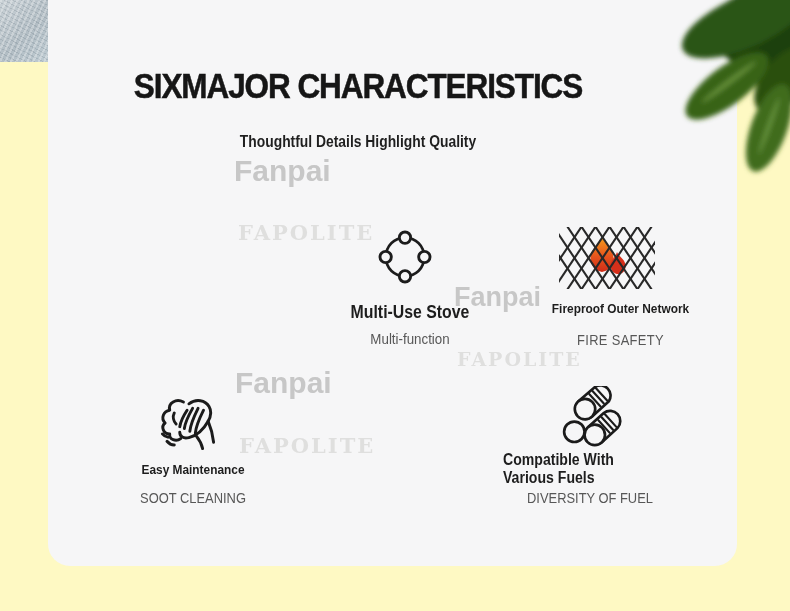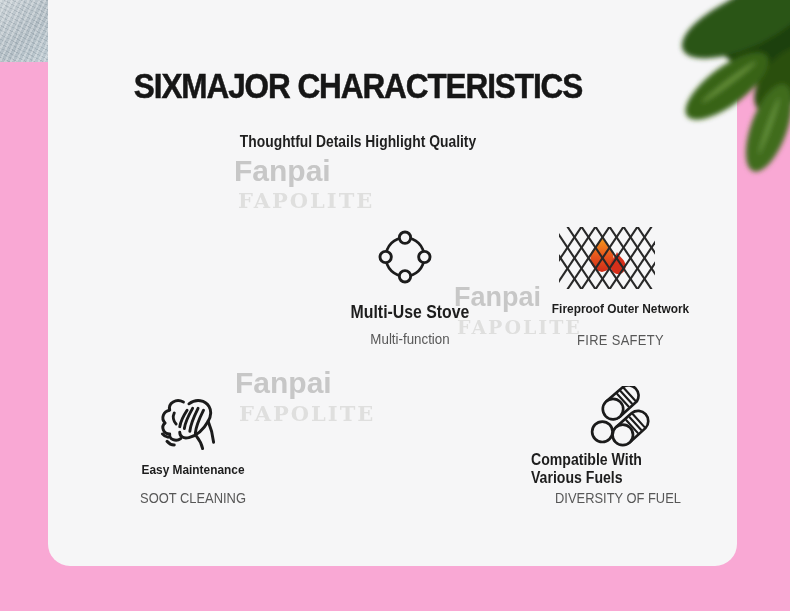--- a/index.html
+++ b/index.html
@@ -1,17 +1,17 @@
 <!DOCTYPE html>
 <html><head>
 <meta charset="utf-8">
 <style>
   html,body{margin:0;padding:0;background:#fff;}
   .page{
-    position:relative;width:790px;height:611px;background:#f9a8d4;
+    position:relative;width:790px;height:611px;background:#fef9c3;
     overflow:hidden;font-family:"Liberation Sans",sans-serif;color:#1c1c1c;
   }
   
   .concrete-corner{
     position:absolute;left:0;top:0;width:48px;height:62px;z-index:1;
     background:
       repeating-linear-gradient(115deg, rgba(255,255,255,.28) 0 2px, rgba(0,0,0,0) 2px 5px),
       repeating-linear-gradient(28deg, rgba(92,108,120,.20) 0 1px, rgba(0,0,0,0) 1px 4px),
       linear-gradient(135deg,#c9d1d6 0%,#b2bdc4 55%,#becbd2 100%);
   }
@@ -38,21 +38,21 @@
     left:0;top:132px;width:620px;text-align:center;
     font-size:16.5px;font-weight:700;color:#1f1f1f;
     transform:scaleX(.84);transform-origin:50% 50%;
   }
   
   .wm-brand{
     font-weight:700;color:#c7c7c7;z-index:3;line-height:1;letter-spacing:0;text-align:center;
   }
   .wm-stencil{
     font-family:"DejaVu Serif",serif;font-weight:700;color:#dddddc;
-    letter-spacing:2px;z-index:3;line-height:1;opacity:.9;
+    letter-spacing:2px;z-index:3;line-height:1;opacity:.9;margin-top:32px;
   }
   .wm1{left:186px;top:156px;font-size:30px;}
   .wm1s{left:190px;top:190px;font-size:21px;}
   .wm2{left:406px;top:284px;font-size:27px;}
   .wm2s{left:409px;top:318px;font-size:19px;}
   .wm3{left:187px;top:368px;font-size:30px;}
   .wm3s{left:191px;top:403px;font-size:21px;}
   
   .feature{position:absolute;z-index:4;}
   .ficon{position:absolute;}
@@ -78,21 +78,21 @@
   .f3 .fhead{left:0;top:81px;width:165px;text-align:center;font-size:13.5px;}
   .f3 .fsub{left:0;top:111px;width:165px;letter-spacing:.4px;}
   .f4{left:70px;top:383px;width:150px;height:130px;}
   .f4 .ficon{left:38px;top:8px;}
   .f4 .fhead{left:0;top:79px;width:150px;text-align:center;font-size:13.5px;}
   .f4 .fsub{left:0;top:106px;width:150px;}
   .f5{left:268px;top:383px;width:165px;height:130px;}
   .f5 .ficon{left:44px;top:5px;}
   .f5 .fhead{left:0;top:80px;width:165px;text-align:center;font-size:14px;}
   .f5 .fsub{left:0;top:106px;width:165px;}
-  .f6{left:480px;top:380px;width:182px;height:135px;}
+  .f6{left:452px;top:380px;width:182px;height:135px;}
   .f6 .ficon{left:61px;top:6px;}
   .f6 .fhead{left:3px;top:71px;width:176px;text-align:left;font-size:16px;}
   .f6 .fsub{left:4px;top:109px;width:172px;}
   
   .leafbox{position:absolute;right:0;top:0;width:145px;height:205px;z-index:7;pointer-events:none;}
 </style>
 </head>
 <body>
 
 <div class="page">

